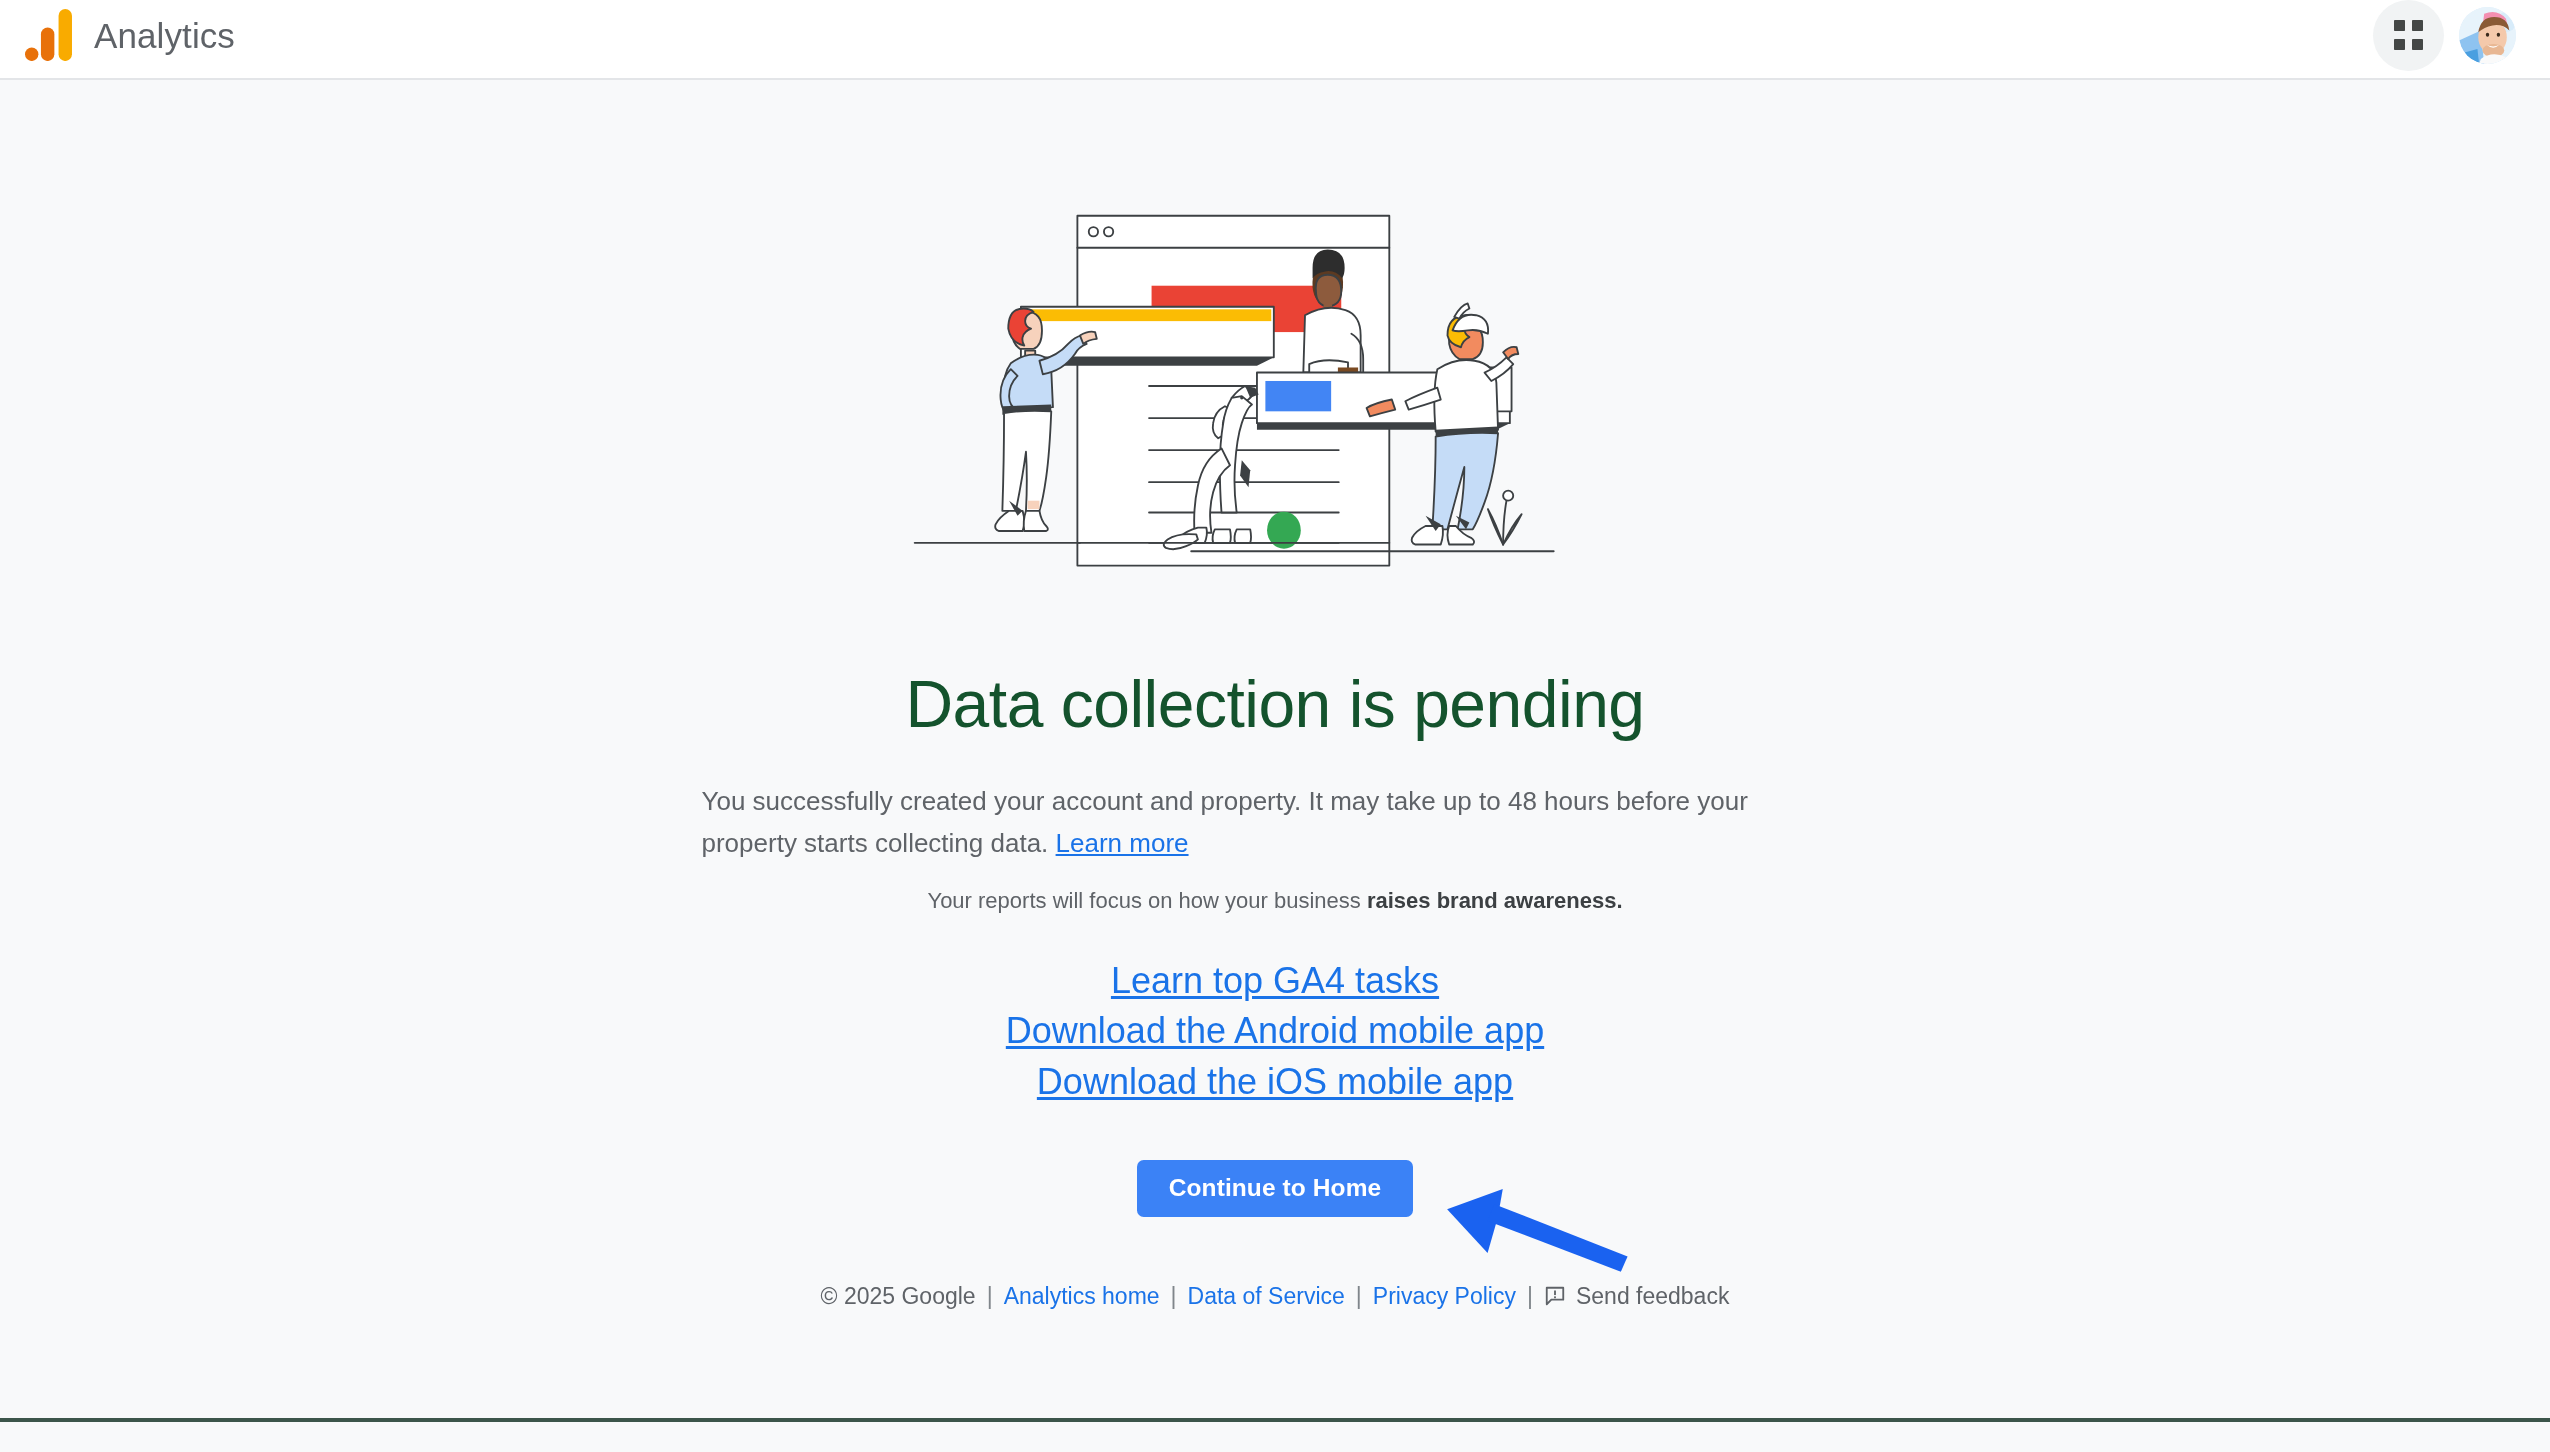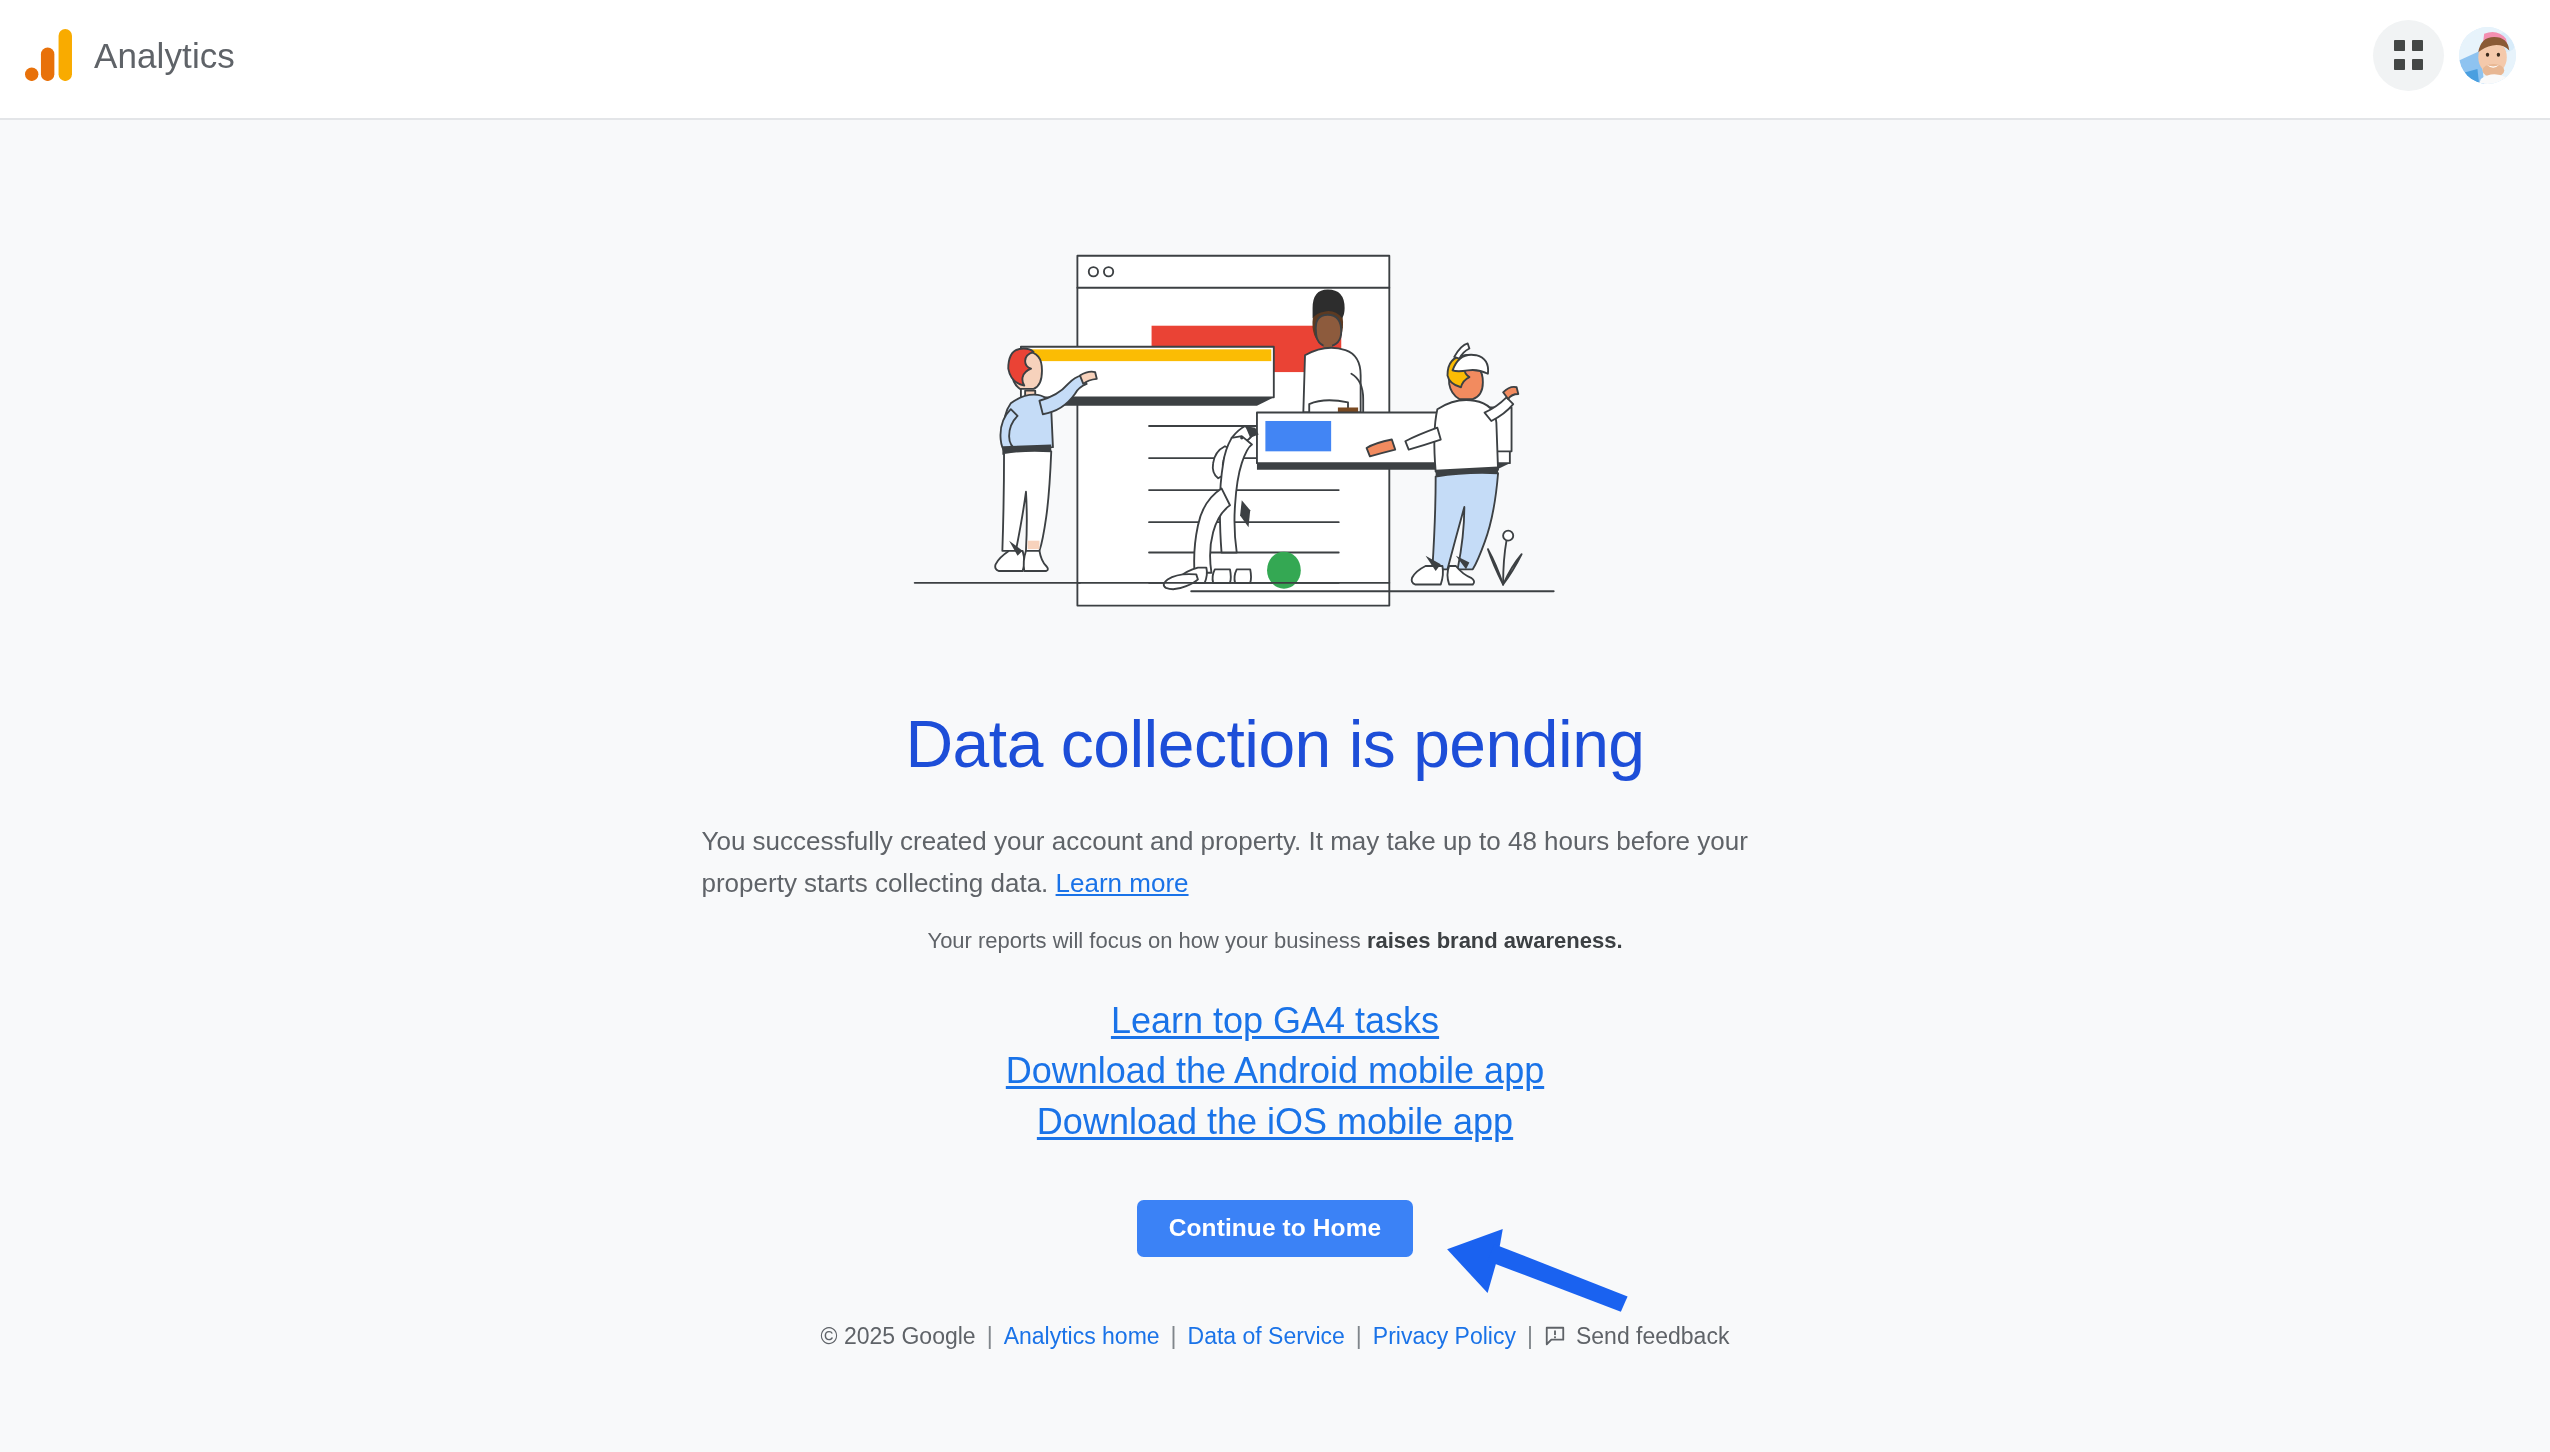--- a/index.html
+++ b/index.html
@@ -13,21 +13,21 @@
   body {
     font-family: "Liberation Sans", sans-serif;
     background: #f8f9fa;
     color: #3c4043;
     -webkit-font-smoothing: antialiased;
   }
 
   
   .app-header {
     position: relative;
-    height: 120px;
+    height: 80px;
     background: #ffffff;
     border-bottom: 2.5px solid #e3e5e8;
     display: flex;
     align-items: center;
     justify-content: space-between;
     padding: 0 34px 8px 25px;
   }
 
   .brand {
     display: flex;
@@ -107,21 +107,21 @@
   .hero-illustration {
     width: 725px;
     height: 439px;
     margin-bottom: 22px;
   }
   .hero-illustration svg { display: block; width: 100%; height: 100%; }
 
   .page-title {
     font-size: 66px;
     font-weight: 400;
-    color: #1d4ed8;
+    color: #14532d;
     letter-spacing: -0.5px;
     line-height: 1.1;
     text-align: center;
     margin-bottom: 39px;
   }
 
   .description {
     width: 1147px;
     text-align: left;
     font-size: 26px;

